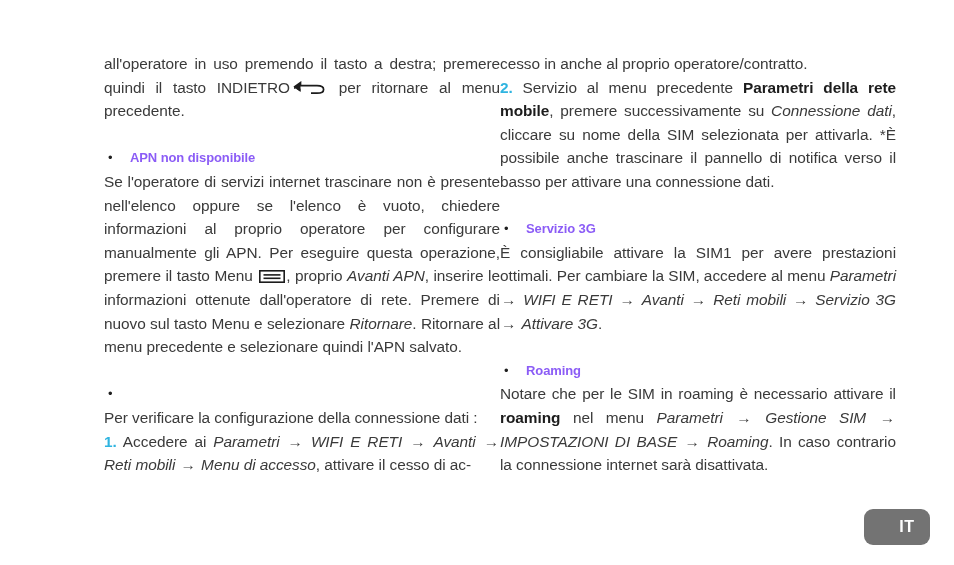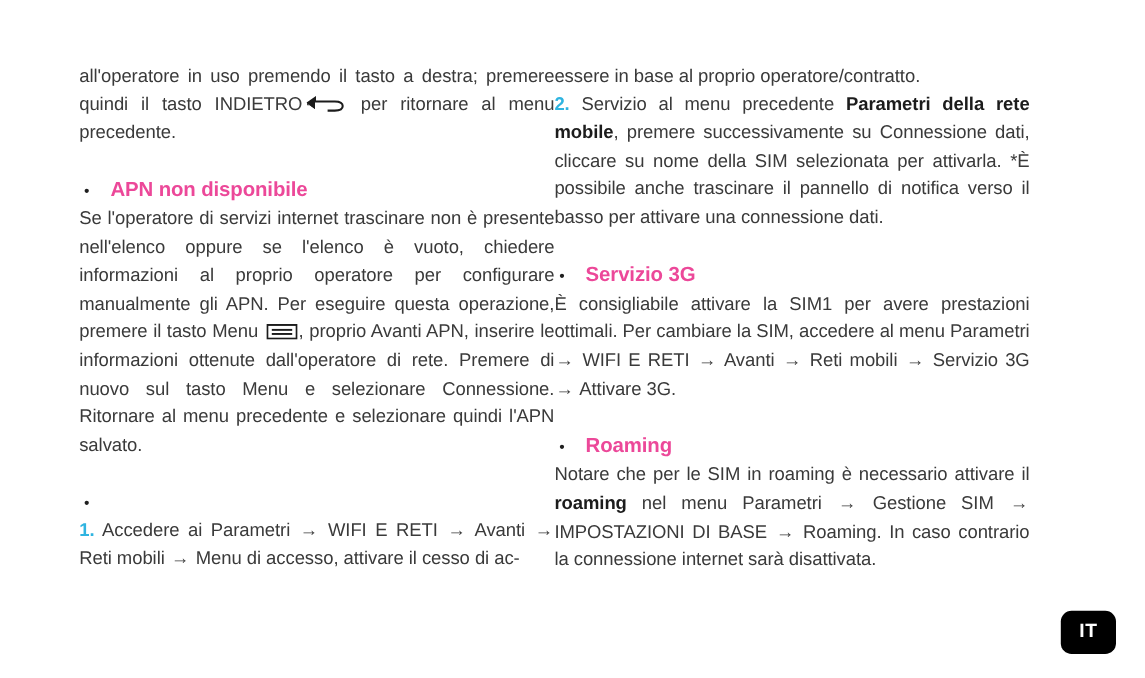--- a/index.html
+++ b/index.html
@@ -23,21 +23,21 @@
     width: 954px;
     height: 565px;
   }
 
   .columns {
     position: absolute;
     left: 66px;
     top: 52px;
     width: 830px;
     display: flex;
-    justify-content: flex-start;
+    justify-content: flex-end;
   }
 
   .col {
     width: 396px;
   }
 
   p {
     margin: 0;
     font-size: 15.4px;
     line-height: 23.6px;
@@ -69,32 +69,33 @@
     color: #1f1f1f;
     font-size: 13px;
     line-height: 23.6px;
     width: 26px;
     flex: 0 0 26px;
     text-align: left;
     padding-left: 4px;
     box-sizing: border-box;
   }
   .bullet-label {
-    color: #ec4899;
-    font-weight: bold;
-    font-size: 17px;
+    color: #8b5cf6;
+    font-weight: bold;
+    font-size: 13px;
     letter-spacing: -0.1px;
   }
 
   .num {
     color: #2fb4e0;
     font-weight: bold;
   }
 
   .it {
+    font-style: italic;
   }
   .bold {
     font-weight: bold;
     color: #1c1c1c;
   }
 
   .arrow {
     font-style: normal;
     padding: 0 1px;
   }
@@ -116,28 +117,29 @@
   }
 
   
   .lang-badge {
     position: absolute;
     right: 24px;
     bottom: 20px;
     width: 46px;
     height: 36px;
     border-radius: 9px;
-    background: #000000;
+    background: #737373;
     color: #ffffff;
     font-size: 16px;
     font-weight: bold;
     letter-spacing: 0.6px;
     display: flex;
     align-items: center;
     justify-content: center;
+    padding-left: 20px;
   }
 </style>
 </head>
 <body>
 
 <div class="page">
 
   <div class="columns">
 
     <div class="col">
@@ -152,36 +154,37 @@
 
       <div class="bullet-head">
         <span class="bullet-dot">•</span>
         <span class="bullet-label">APN non disponibile</span>
       </div>
 
       <p><span>Se l'operatore di servizi internet trascinare non è presente nell'elenco oppure se l'elenco è vuoto, chiedere informazioni al proprio operatore per configurare manualmente gli APN. Per eseguire questa operazione, premere il tasto Menu</span> <span class="icon-menu"><svg viewBox="0 0 26 13" width="26" height="13" aria-hidden="true">
               <rect x="0.8" y="0.8" width="24.4" height="11.4" fill="none" stroke="#1c1c1c" stroke-width="1.6"></rect>
               <rect x="4.5" y="4.1" width="17" height="1.6" fill="#1c1c1c"></rect>
               <rect x="4.5" y="7.5" width="17" height="1.6" fill="#1c1c1c"></rect>
-            </svg></span><span>, proprio </span><span class="it">Avanti APN</span><span>, inserire le informazioni ottenute dall'operatore di rete. Premere di nuovo sul tasto Menu e selezionare </span><span class="it">Connessione</span><span>. Ritornare al menu precedente e selezionare quindi l'APN salvato.</span></p>
-
-      <div class="gap"></div>
-
-      <div class="bullet-head">
-        <span class="bullet-dot">•</span>
-      </div>
-
+            </svg></span><span>, proprio </span><span class="it">Avanti APN</span><span>, inserire le informazioni ottenute dall'operatore di rete. Premere di nuovo sul tasto Menu e selezionare </span><span class="it">Ritornare</span><span>. Ritornare al menu precedente e selezionare quindi l'APN salvato.</span></p>
+
+      <div class="gap"></div>
+
+      <div class="bullet-head">
+        <span class="bullet-dot">•</span>
+      </div>
+
+      <p>Per verificare la configurazione della connessione dati :</p>
 
       <p><span class="num">1.</span><span> Accedere ai </span><span class="it">Parametri</span> <span class="arrow">→</span> <span class="it">WIFI E RETI</span> <span class="arrow">→</span> <span class="it">Avanti</span> <span class="arrow">→</span> <span class="it">Reti mobili</span> <span class="arrow">→</span> <span class="it">Menu di accesso</span><span>, attivare il cesso di ac-</span></p>
 
     </div>
 
     <div class="col">
 
-      <p class="last-line-natural">essere in base al proprio operatore/contratto.</p>
+      <p class="last-line-natural">cesso in anche al proprio operatore/contratto.</p>
 
       <p><span class="num">2.</span><span> Servizio al menu precedente </span><span class="bold">Parametri della rete mobile</span><span>, premere successivamente su </span><span class="it">Connessione dati</span><span>, cliccare su nome della SIM selezionata per attivarla. *È possibile anche trascinare il pannello di notifica verso il basso per attivare una connessione dati.</span></p>
 
       <div class="gap"></div>
 
       <div class="bullet-head">
         <span class="bullet-dot">•</span>
         <span class="bullet-label">Servizio 3G</span>
       </div>
 

